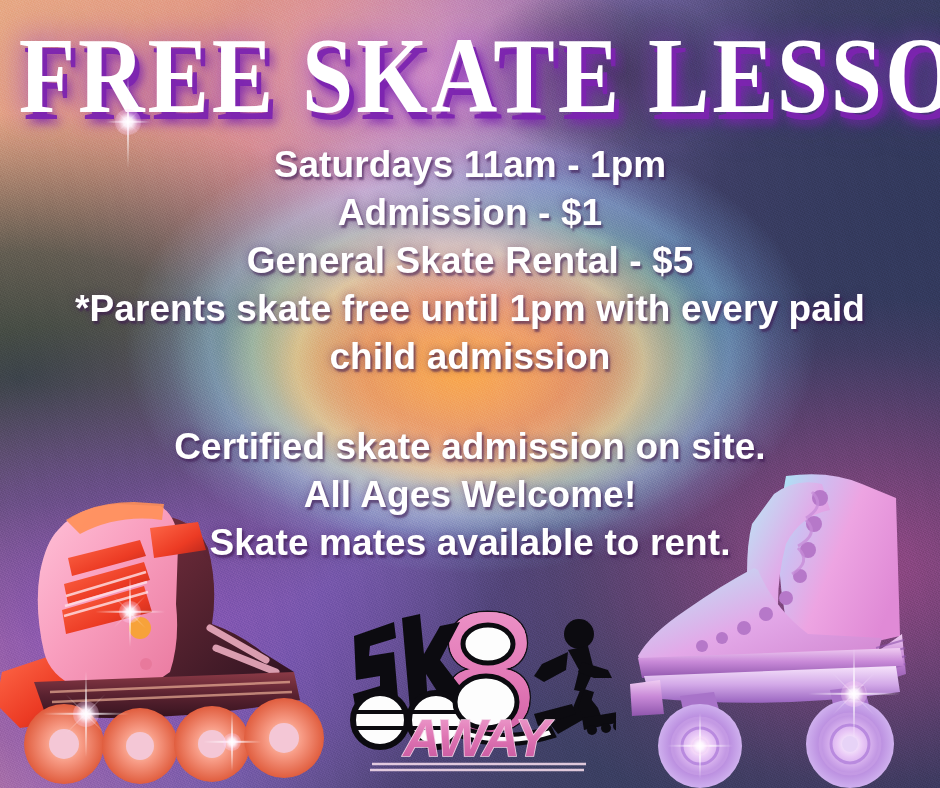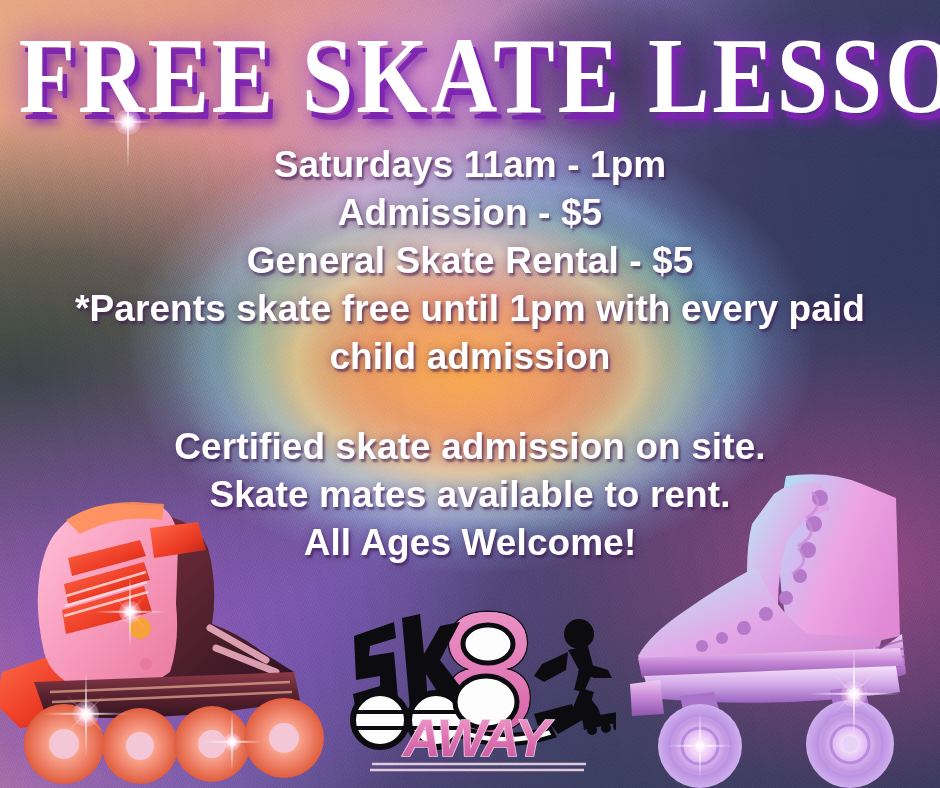--- a/index.html
+++ b/index.html
@@ -185,29 +185,29 @@
   <div class="sparkle" style="left:128px; top:122px; --c:26px; --vh:92px; --hh:44px; --dh:30px;">
     <div class="ray v"></div>
     <div class="ray h"></div>
     <div class="ray d1"></div>
     <div class="ray d2"></div>
     <div class="core"></div>
   </div>
 
   <div class="copy" id="copy-top">
     <span class="line">Saturdays 11am - 1pm</span>
-    <span class="line">Admission - $5</span>
+    <span class="line">Admission - $1</span>
     <span class="line">General Skate Rental - $5</span>
     <span class="wrapline" style="display:block; padding:0 62px;">*Parents skate free until 1pm with every paid child admission</span>
   </div>
 
   <div class="copy" id="copy-bottom">
     <span class="line">Certified skate admission on site.</span>
+    <span class="line">All Ages Welcome!</span>
     <span class="line">Skate mates available to rent.</span>
-    <span class="line">All Ages Welcome!</span>
   </div>
 
   <svg id="logo" viewBox="0 0 280 196">
     <defs>
       <linearGradient id="pinkG" x1="0" y1="0" x2="0" y2="1">
         <stop offset="0" stop-color="#ef9ccd"></stop>
         <stop offset=".55" stop-color="#e278b6"></stop>
         <stop offset="1" stop-color="#c8559c"></stop>
       </linearGradient>
       <linearGradient id="awayG" x1="0" y1="0" x2="0" y2="1">

